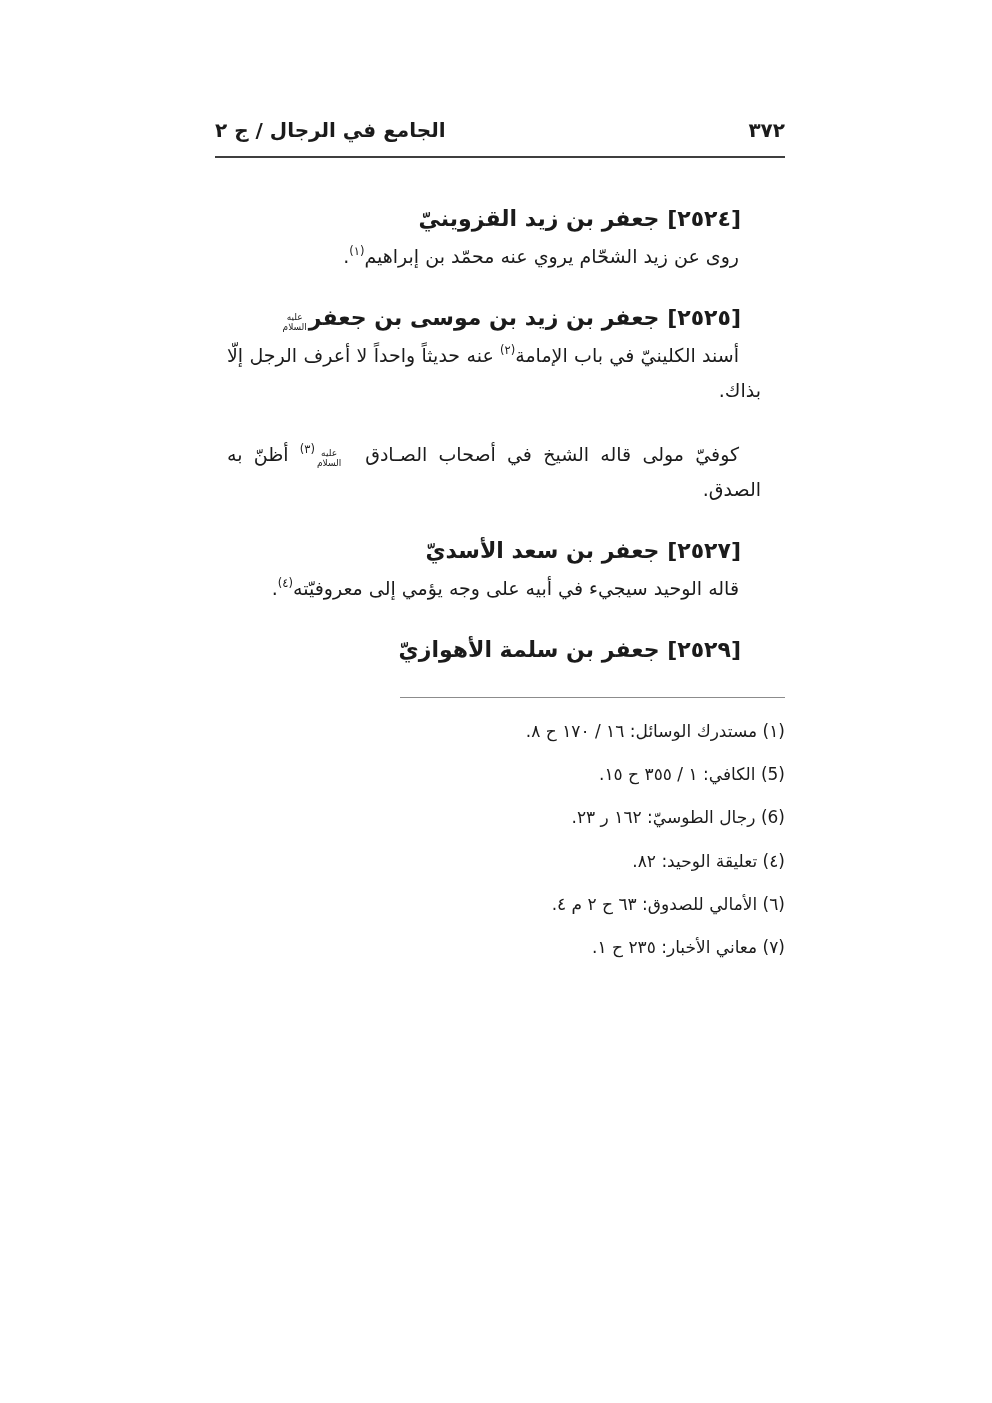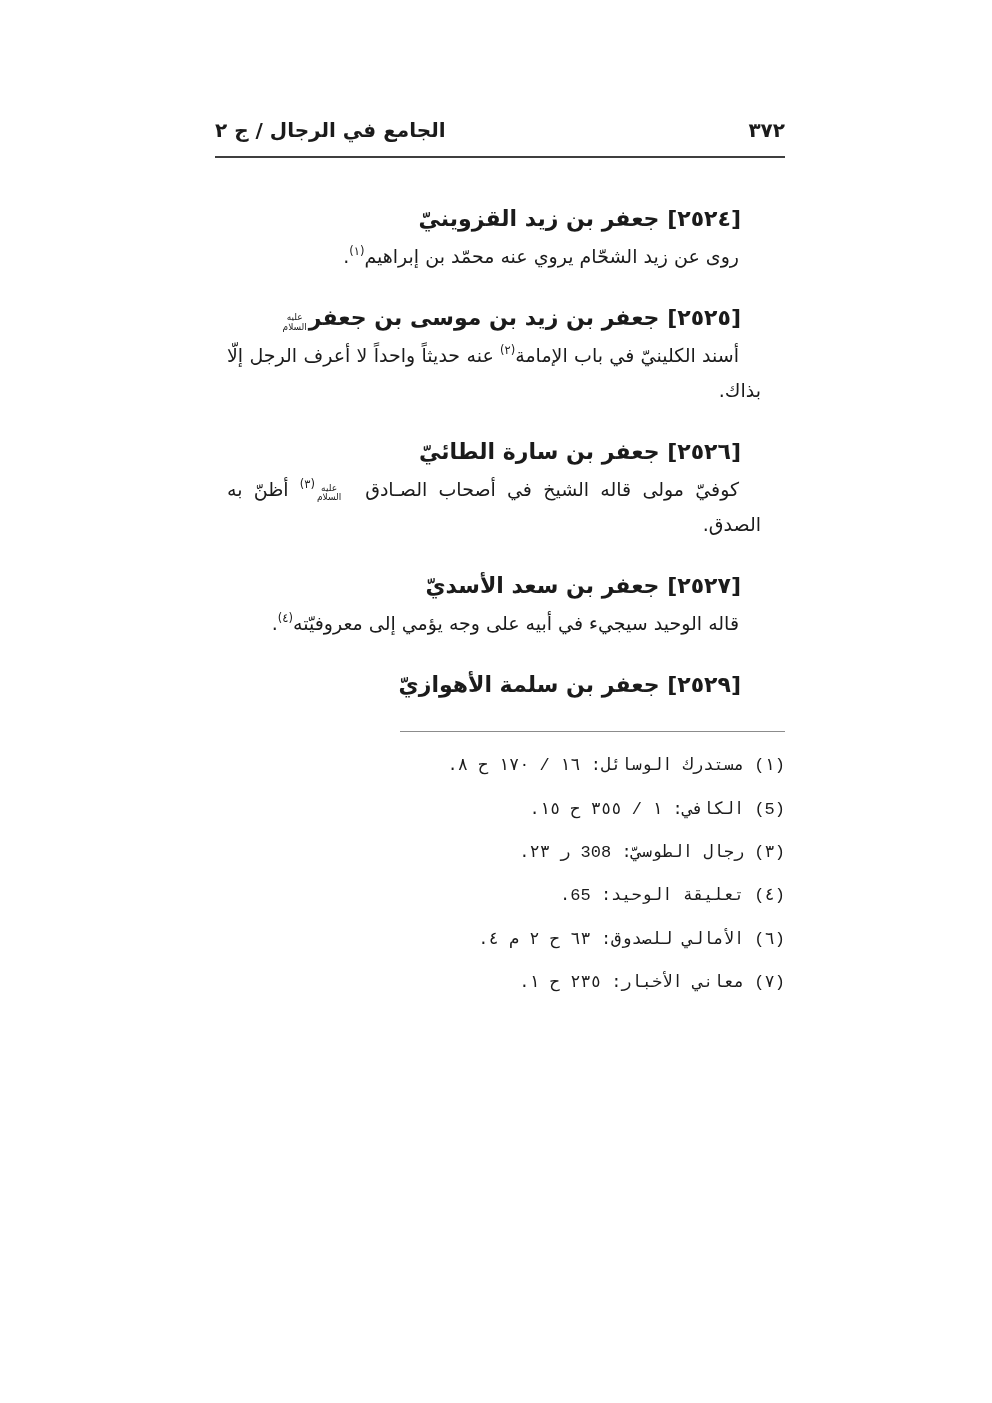--- a/index.html
+++ b/index.html
@@ -62,21 +62,21 @@
   .honorific {
     display: inline-flex;
     flex-direction: column;
     align-items: center;
     font-size: 9px;
     line-height: 1.1;
     vertical-align: 5px;
     margin: 0 2px;
     font-weight: normal;
   }
-  .footnotes { margin-top: 32px; font-family: Liberation Mono, monospace; }
+  .footnotes { margin-top: 32px; }
   .fn-sep {
     width: 385px;
     border-top: 1px solid var(--footnote-rule, #8c8c8c);
     margin-bottom: 12px;
   }
   .footnote {
     font-size: 17px;
     line-height: 2.55;
     text-align: right;
   }
@@ -98,41 +98,40 @@
           <p class="entry-body"><span>روى عن زيد الشحّام يروي عنه محمّد بن إبراهيم</span><span class="sup-ref">(١)</span><span>.</span></p>
         </section>
         <section class="entry">
           <h2 class="entry-heading"><span class="entry-number">[٢٥٢٥]</span> <span class="entry-name">جعفر بن زيد بن موسى بن جعفر</span><span class="honorific">
               <span>عليه</span>
               <span>السلام</span>
             </span></h2>
           <p class="entry-body"><span>أسند الكلينيّ في باب الإمامة</span><span class="sup-ref">(٢)</span><span> عنه حديثاً واحداً لا أعرف الرجل إلّا بذاك.</span></p>
         </section>
         <section class="entry">
-          <h2 class="entry-heading"><span class="entry-number">[٢٥٢٦]</span> <span class="entry-name">جعفر بن سارة الطائيّ</span></h2>
           <p class="entry-body"><span>كوفيّ مولى قاله الشيخ في أصحاب الصـادق</span><span class="honorific">
               <span>عليه</span>
               <span>السلام</span>
             </span><span class="sup-ref">(٣)</span><span> أظنّ به الصدق.</span></p>
         </section>
         <section class="entry">
           <h2 class="entry-heading"><span class="entry-number">[٢٥٢٧]</span> <span class="entry-name">جعفر بن سعد الأسديّ</span></h2>
           <p class="entry-body"><span>قاله الوحيد سيجيء في أبيه على وجه يؤمي إلى معروفيّته</span><span class="sup-ref">(٤)</span><span>.</span></p>
         </section>
         <section class="entry">
           <h2 class="entry-heading"><span class="entry-number">[٢٥٢٩]</span> <span class="entry-name">جعفر بن سلمة الأهوازيّ</span></h2>
         </section>
       </main>
 
     <footer class="footnotes">
       <div class="fn-sep"></div>
       <div class="fn-list">
           <div class="footnote">(١) مستدرك الوسائل: ١٦ / ١٧٠ ح ٨.</div>
           <div class="footnote">(5) الكافي: ١ / ٣٥٥ ح ١٥.</div>
-          <div class="footnote">(٣) رجال الطوسيّ: 308 ر ٢٣.</div>
-          <div class="footnote">(٤) تعليقة الوحيد: 65.</div>
+          <div class="footnote">(6) رجال الطوسيّ: ١٦٢ ر ٢٣.</div>
+          <div class="footnote">(٤) تعليقة الوحيد: ٨٢.</div>
           <div class="footnote">(٦) الأمالي للصدوق: ٦٣ ح ٢ م ٤.</div>
           <div class="footnote">(٧) معاني الأخبار: ٢٣٥ ح ١.</div>
         </div>
     </footer>
 
   </div>
 </div>
 
 </body></html>

